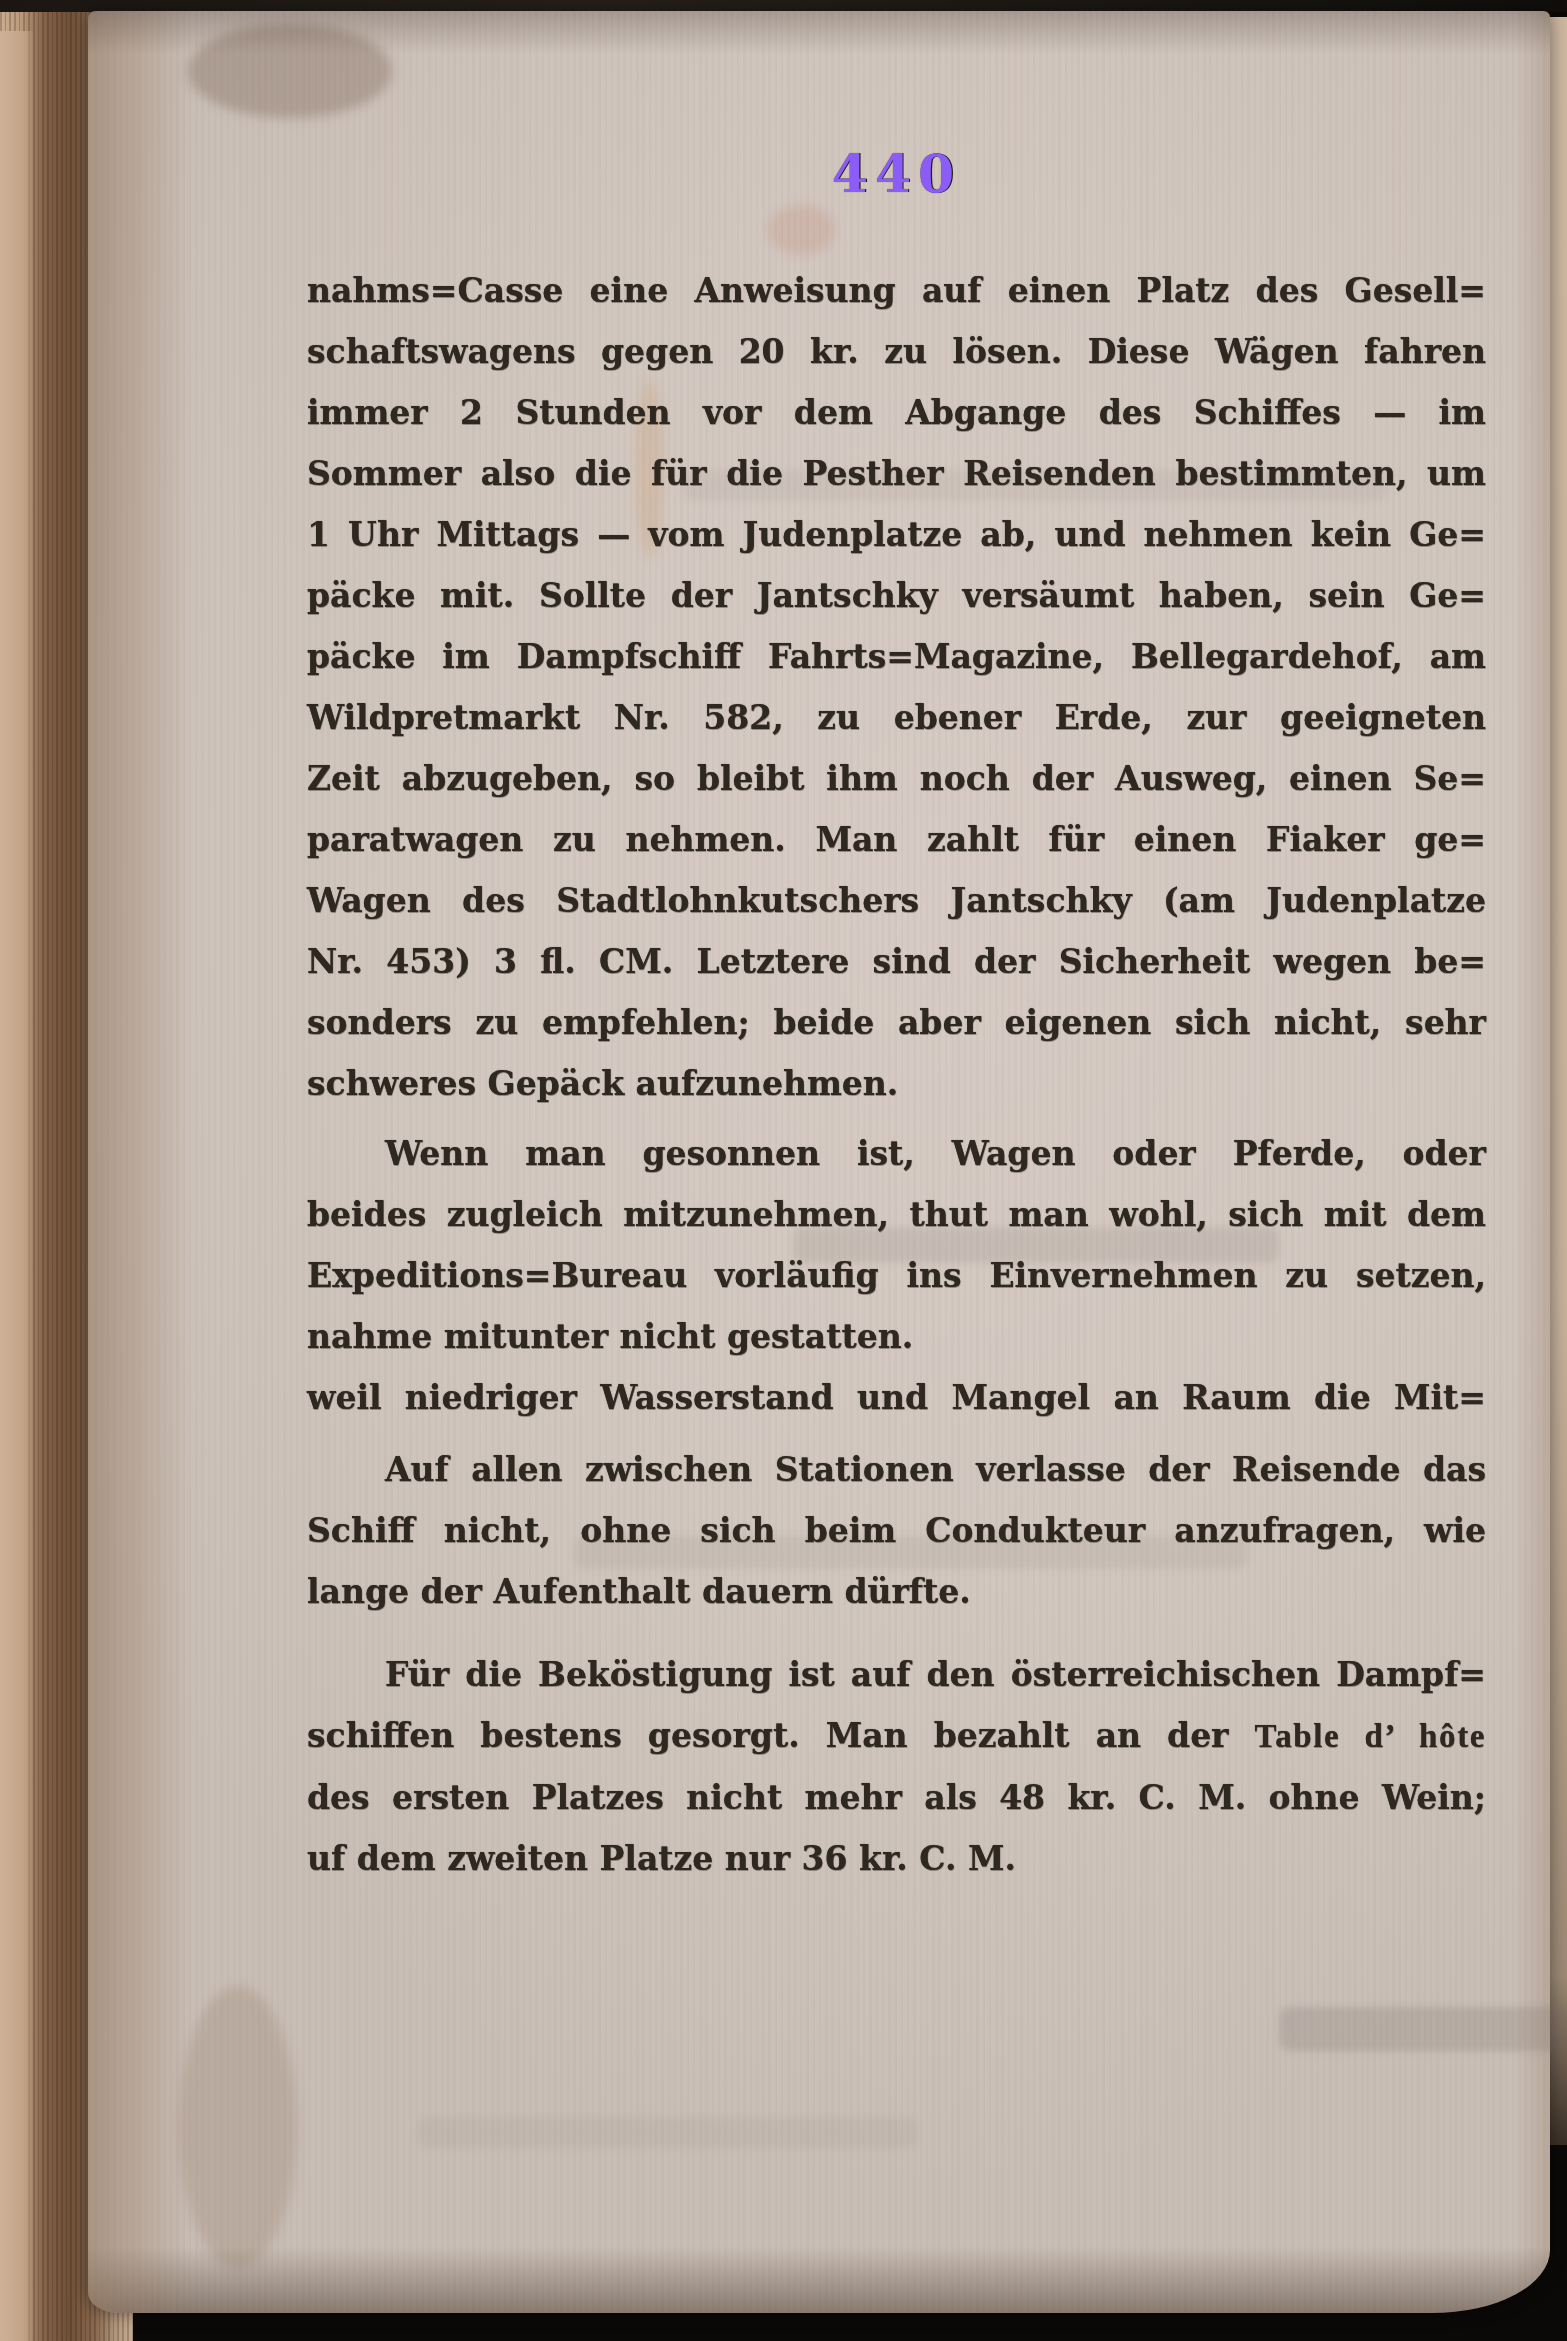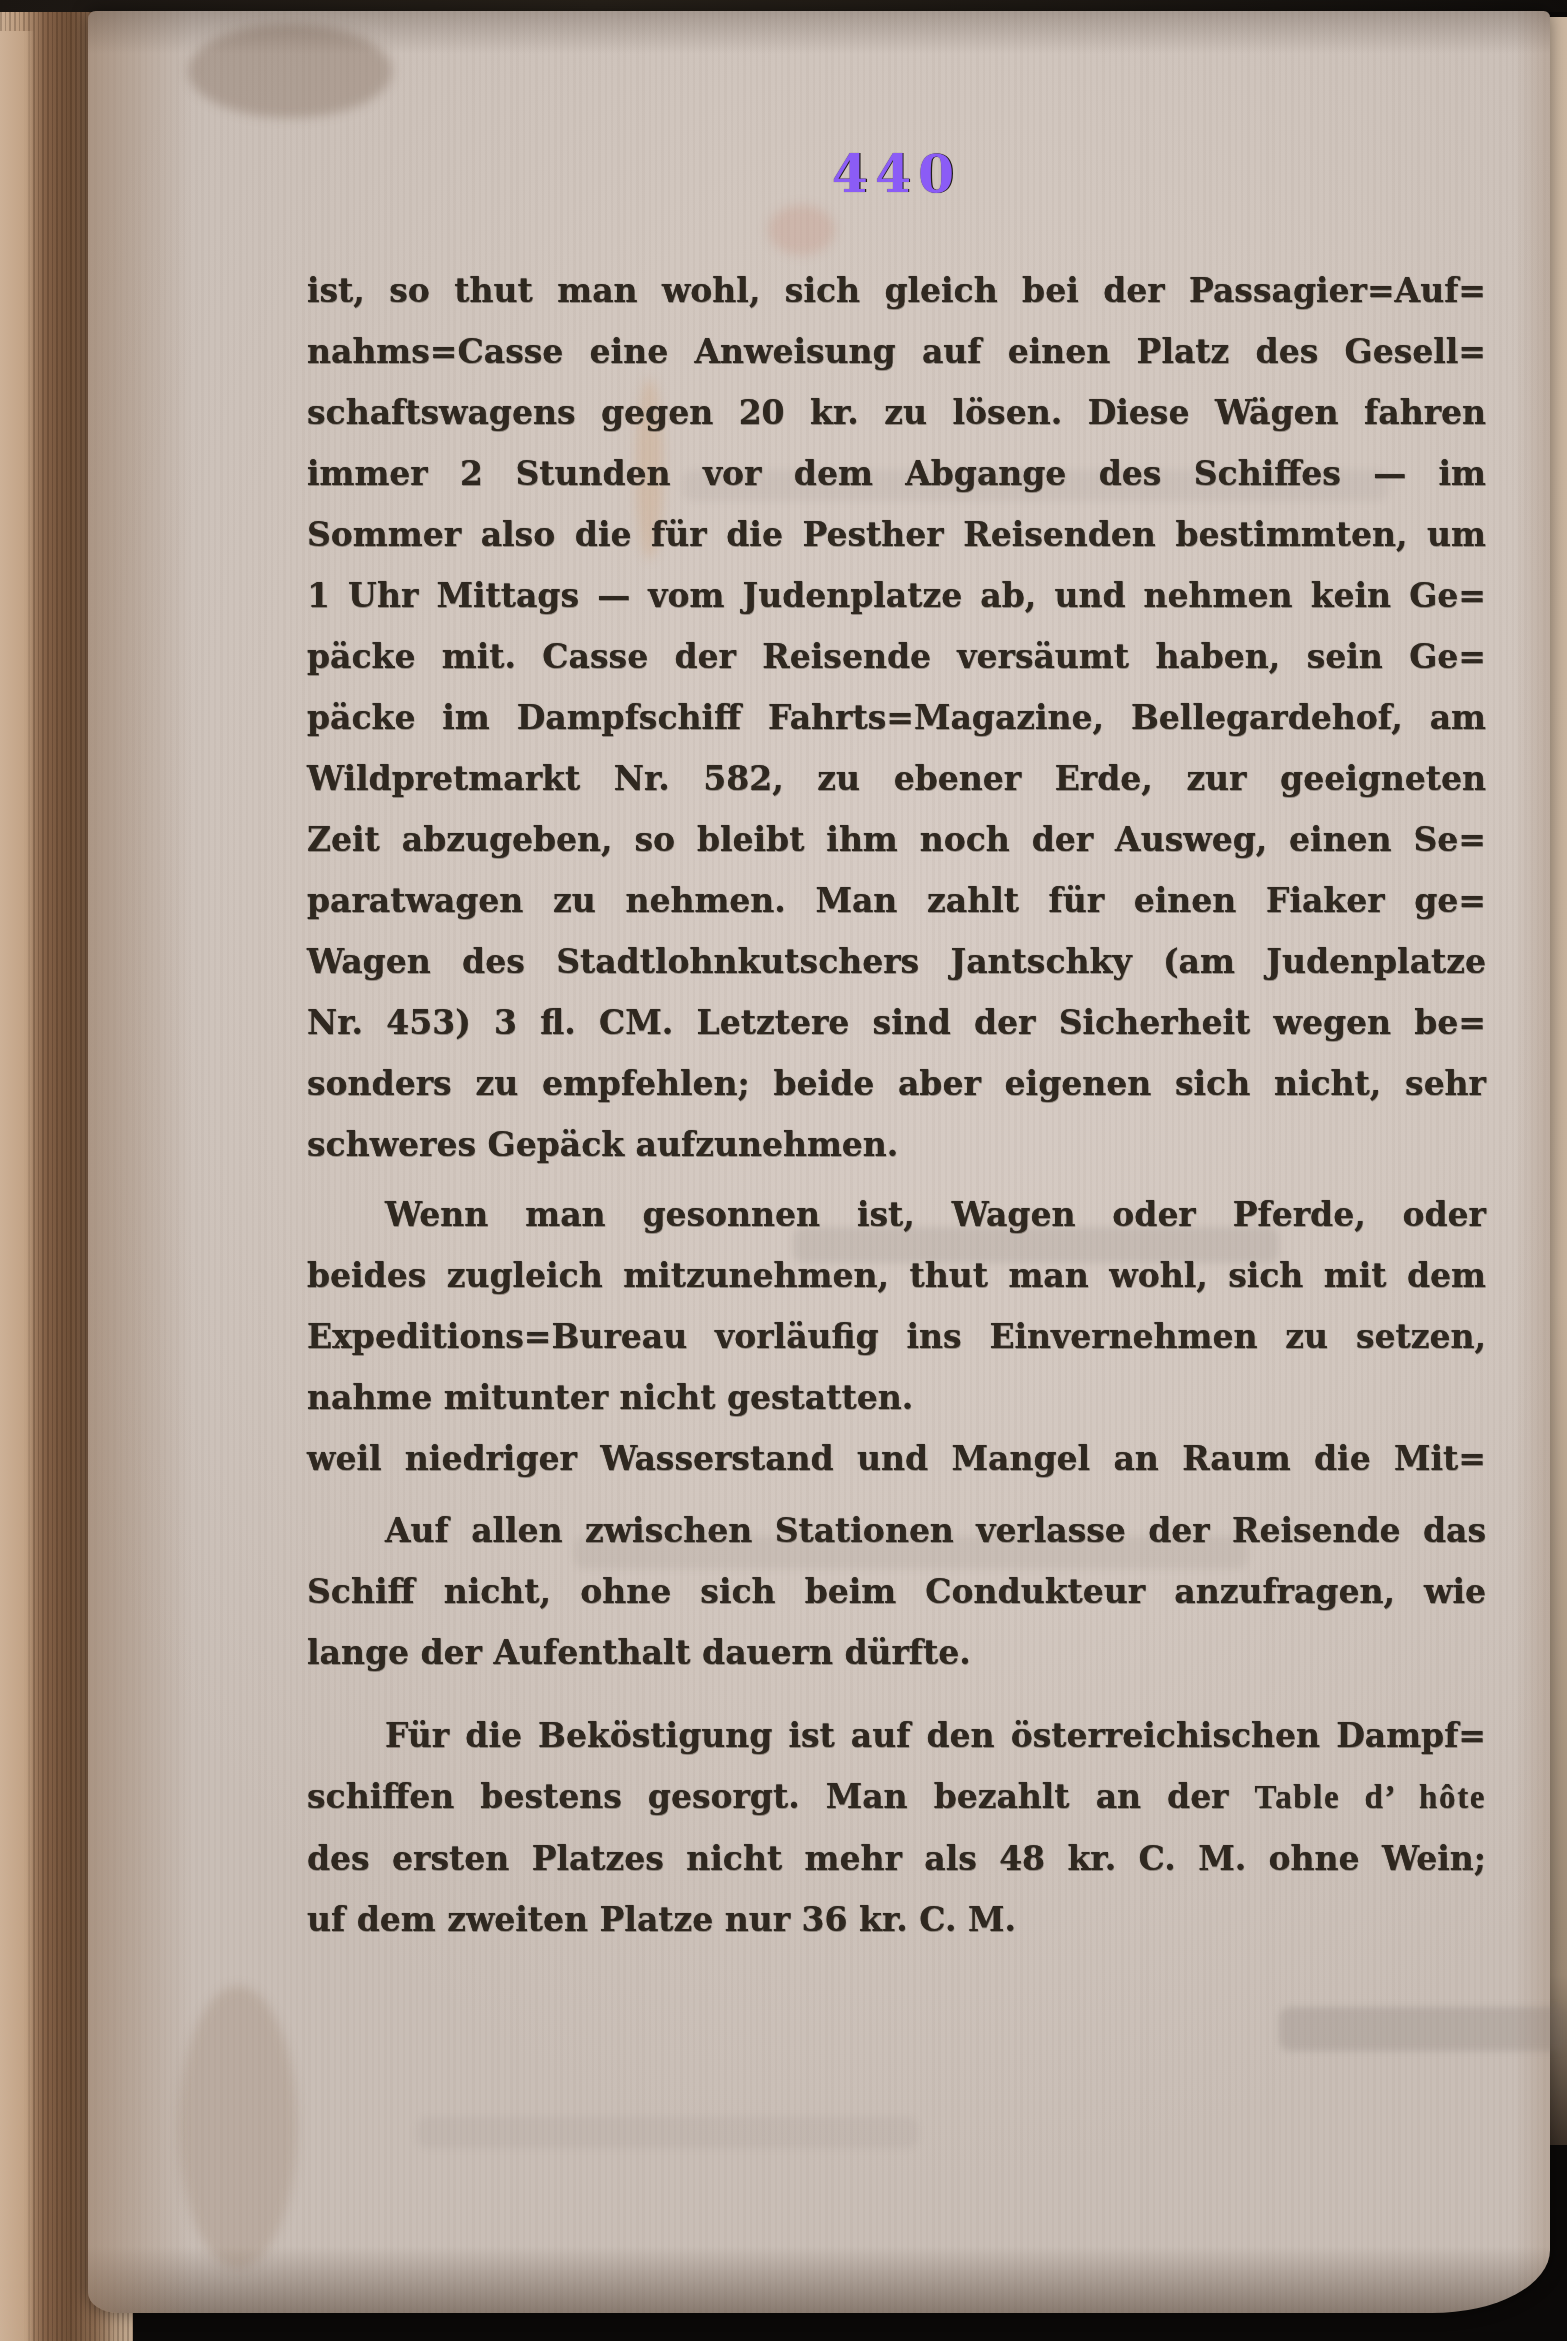--- a/index.html
+++ b/index.html
@@ -96,27 +96,26 @@
   <div class="smudge m1"></div>
   <div class="smudge m2"></div>
   <div class="smudge m3"></div>
   <div class="smudge m4"></div>
 </div>
 
 <div class="page-number">440</div>
 
 <div class="text-block">
     <div class="para">
-      <div class="line">ist, so thut man wohl, sich gleich bei der Passagier=Auf=</div>
       <div class="line">nahms=Casse eine Anweisung auf einen Platz des Gesell=</div>
       <div class="line">schaftswagens gegen 20 kr. zu lösen. Diese Wägen fahren</div>
       <div class="line">immer 2 Stunden vor dem Abgange des Schiffes — im</div>
       <div class="line">Sommer also die für die Pesther Reisenden bestimmten, um</div>
       <div class="line">1 Uhr Mittags — vom Judenplatze ab, und nehmen kein Ge=</div>
-      <div class="line">päcke mit. Casse der Reisende versäumt haben, sein Ge=</div>
+      <div class="line">päcke mit. Sollte der Jantschky versäumt haben, sein Ge=</div>
       <div class="line">päcke im Dampfschiff Fahrts=Magazine, Bellegardehof, am</div>
       <div class="line">Wildpretmarkt Nr. 582, zu ebener Erde, zur geeigneten</div>
       <div class="line">Zeit abzugeben, so bleibt ihm noch der Ausweg, einen Se=</div>
       <div class="line">paratwagen zu nehmen. Man zahlt für einen Fiaker ge=</div>
       <div class="line">Wagen des Stadtlohnkutschers Jantschky (am Judenplatze</div>
       <div class="line">Nr. 453) 3 fl. CM. Letztere sind der Sicherheit wegen be=</div>
       <div class="line">sonders zu empfehlen; beide aber eigenen sich nicht, sehr</div>
       <div class="line last">schweres Gepäck aufzunehmen.</div>
     </div>
     <div class="para indent">

